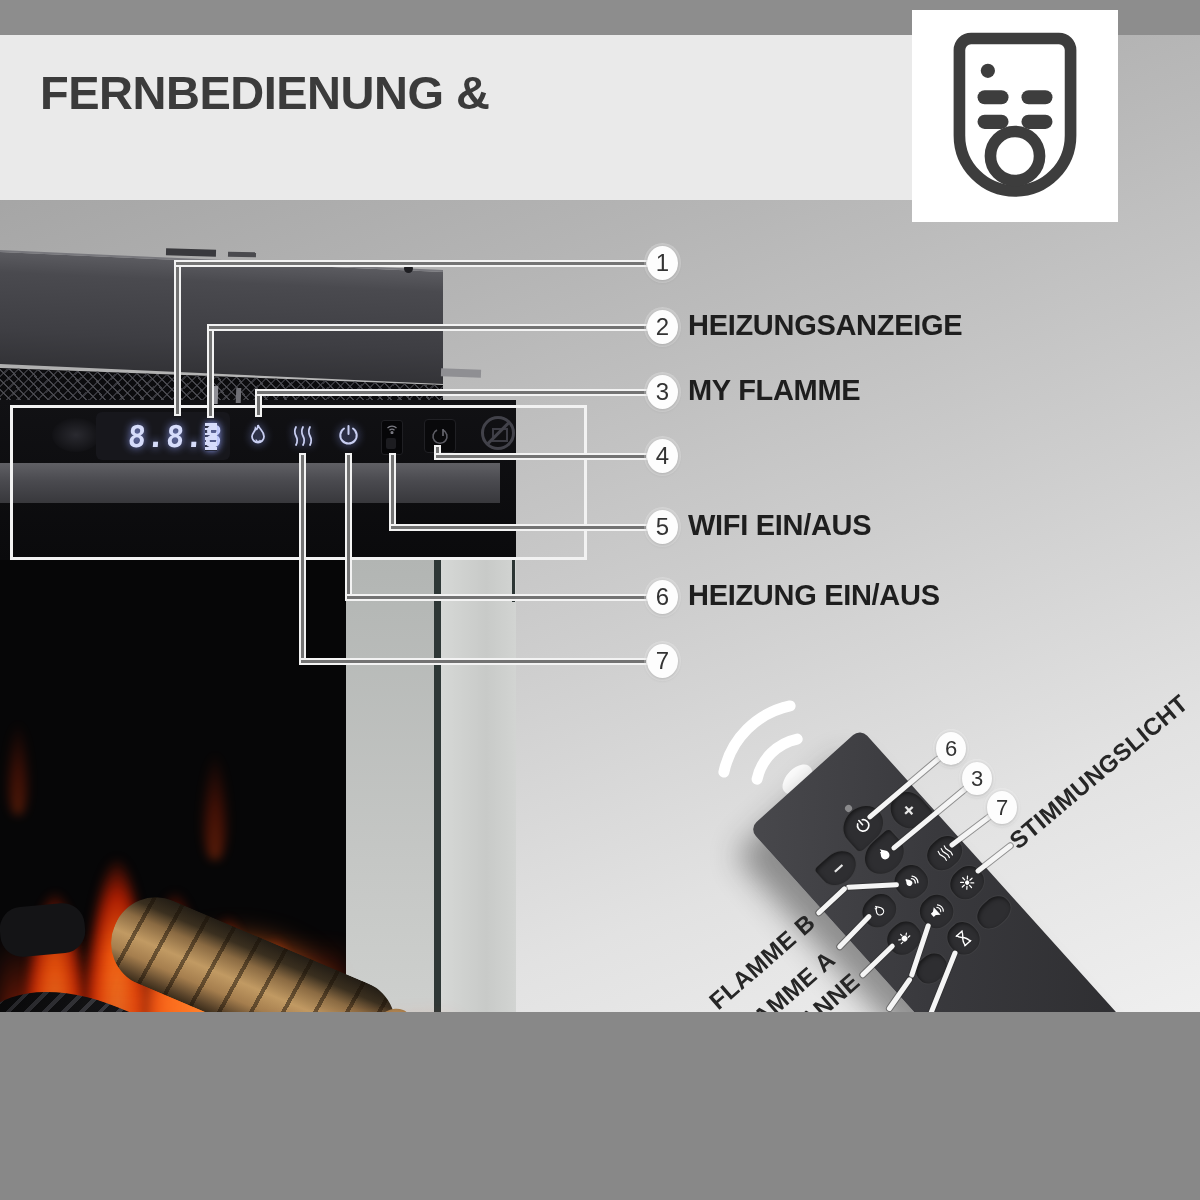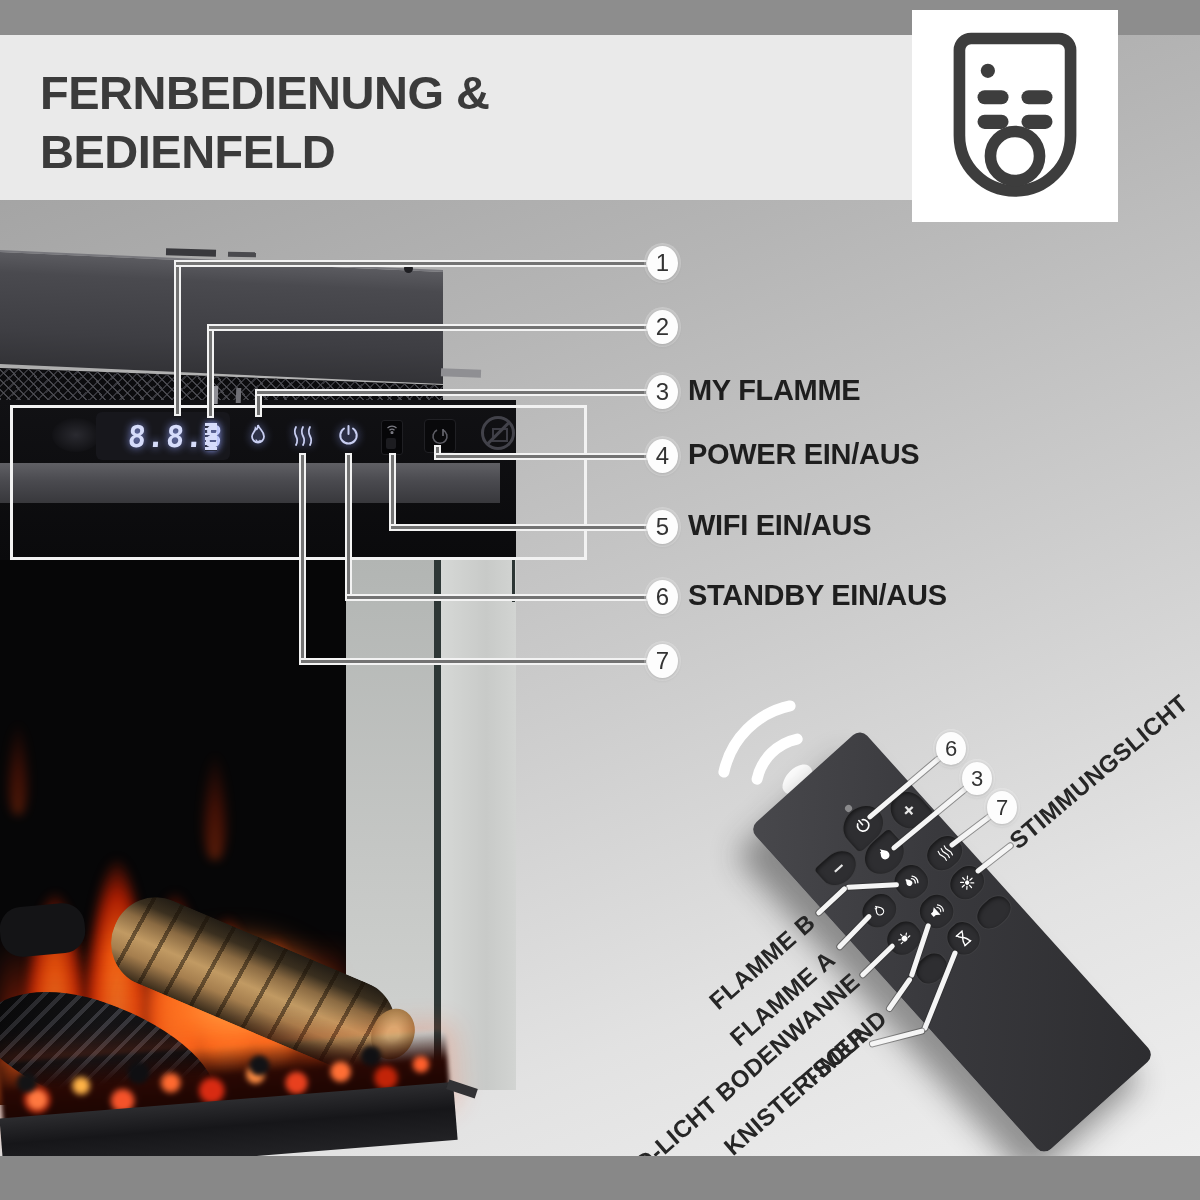--- a/index.html
+++ b/index.html
@@ -1,16 +1,16 @@
 <!DOCTYPE html>
 <html><head>
 <meta charset="utf-8">
 <style>
   html,body{margin:0;padding:0;background:#888;}
-  #stage{position:relative;width:1200px;height:1156px;overflow:hidden;
+  #stage{position:relative;width:1200px;height:1012px;overflow:hidden;
          font-family:"Liberation Sans", sans-serif;
          background:linear-gradient(160deg,#9a9a9a 0%,#b5b5b5 32%,#cdcdcd 58%,#e2e2e2 80%,#efefef 100%);}
   .abs{position:absolute;}
 
   
   #top-strip{left:0;top:0;width:1200px;height:35px;background:#8d8d8d;}
   #title-band{left:0;top:35px;width:1118px;height:165px;background:#eaeaea;}
   #title{left:40px;top:63px;width:900px;color:#3b3b3b;font-size:47px;font-weight:700;
          line-height:59px;letter-spacing:-0.5px;}
   #icon-box{left:912px;top:10px;width:206px;height:212px;background:#ffffff;}
@@ -138,21 +138,20 @@
 </style>
 </head>
 <body>
 
 <div id="stage">
 
   <div class="abs" id="top-strip"></div>
   <div class="abs" id="title-band"></div>
   <div class="abs" id="title">
     <div>FERNBEDIENUNG &amp;</div>
-    <div>BEDIENFELD</div>
   </div>
   <div class="abs" id="icon-box">
     <span>
       <svg width="130" height="168" viewBox="0 0 100 130" fill="none" stroke="#3d3d3d" stroke-width="9">
         <path d="M16 5 h68 a9 9 0 0 1 9 9 v66 a43 43 0 0 1 -86 0 v-66 a9 9 0 0 1 9 -9 z"></path>
         <circle cx="29" cy="30" r="5.5" fill="#3d3d3d" stroke="none"></circle>
         <rect x="21" y="45" width="24" height="11" rx="5.5" fill="#3d3d3d" stroke="none"></rect>
         <rect x="55" y="45" width="24" height="11" rx="5.5" fill="#3d3d3d" stroke="none"></rect>
         <rect x="21" y="64" width="24" height="11" rx="5.5" fill="#3d3d3d" stroke="none"></rect>
         <rect x="55" y="64" width="24" height="11" rx="5.5" fill="#3d3d3d" stroke="none"></rect>
@@ -272,24 +271,24 @@
   <div class="circ" style="left:647px;top:510px;">
       <span>5</span>
     </div>
   <div class="circ" style="left:647px;top:580px;">
       <span>6</span>
     </div>
   <div class="circ" style="left:647px;top:644px;">
       <span>7</span>
     </div>
 
+  <div class="colabel" style="top:309px;">HEIZUNGSANZEIGE</div>
   <div class="colabel" style="top:374px;">MY FLAMME</div>
-  <div class="colabel" style="top:438px;">POWER EIN/AUS</div>
   <div class="colabel" style="top:509px;text-align:center;">WIFI EIN/AUS</div>
-  <div class="colabel" style="top:579px;">STANDBY EIN/AUS</div>
+  <div class="colabel" style="top:579px;">HEIZUNG EIN/AUS</div>
 
   <span class="abs" style="left:700px;top:682px;">
     <svg width="216" height="216" viewBox="0 0 216 216" fill="none" stroke="#ffffff" stroke-linecap="round">
       <path d="M90.4 104.3 A18 18 0 0 1 104.3 90.4" stroke-width="16"></path>
       <path d="M57.1 97.2 A52 52 0 0 1 97.2 57.1" stroke-width="11"></path>
       <path d="M23.9 90.1 A86 86 0 0 1 90.1 23.9" stroke-width="11"></path>
     </svg>
   </span>
 
   <div class="abs" id="remote">

